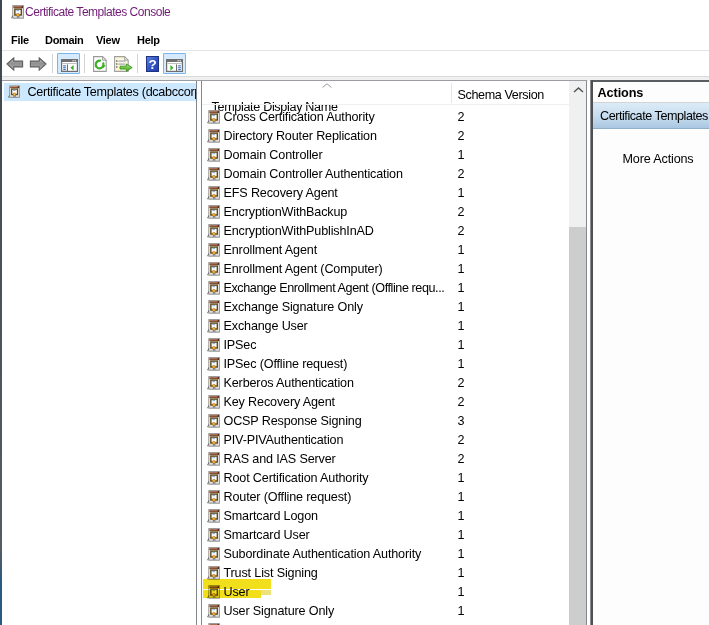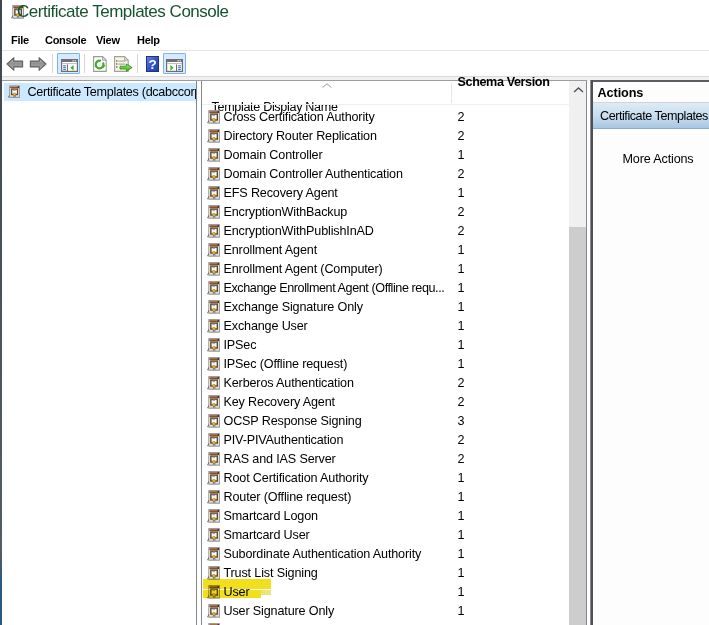--- a/index.html
+++ b/index.html
@@ -3,42 +3,42 @@
 <style>
 * { margin:0; padding:0; box-sizing:border-box; }
 html,body { width:709px; height:625px; overflow:hidden; background:#fff;
   font-family:"Liberation Sans", sans-serif; }
 #win { position:absolute; left:0; top:0; width:709px; height:625px; overflow:hidden; background:#fff; }
 .abs { position:absolute; }
 
 #lborder { position:absolute; left:0; top:0; width:2px; height:625px;
   background:linear-gradient(180deg,#3e4750 0%,#4d545b 55%,#555c64 88%,#2b5a81 93%,#2b5a81 100%); }
 
-#titletext { position:absolute; left:17px; top:5px; height:14px; line-height:14px;
-  font-size:17px; letter-spacing:-0.48px; color:#14532d; }
+#titletext { position:absolute; left:25px; top:5px; height:14px; line-height:14px;
+  font-size:12px; letter-spacing:-0.48px; color:#701a75; }
 
 .menu { position:absolute; top:33px; height:14px; line-height:14px; font-size:11px; letter-spacing:-0.3px; color:#000;font-weight:bold; }
 
 #tbtop { position:absolute; left:2px; top:50px; width:707px; height:1px; background:#e4e4e4; }
 #tbbot { position:absolute; left:2px; top:76px; width:707px; height:1px; background:#d9d9d9; }
 #tbgap { position:absolute; left:2px; top:77px; width:707px; height:4px; background:#f0f0f0; }
 .tsep { position:absolute; top:54px; width:1px; height:19px; background:#d4d4d4; }
 .tbtn { position:absolute; top:52.5px; width:23px; height:21px; background:#d6eafd; border:1px solid #7cb4ec; border-radius:1px; }
 
 #ctop { position:absolute; left:2px; top:80px; width:585px; height:1px; background:#9a9ea2; }
 
 #treesel { position:absolute; left:4px; top:83px; width:192px; height:18px; background:#cce8ff; }
 #treetext { position:absolute; left:27.5px; top:85px; height:14px; line-height:14px; font-size:12.6px;
   letter-spacing:-0.3px; white-space:nowrap; width:168.5px; overflow:hidden; }
 #treeborder { position:absolute; left:196px; top:81px; width:1px; height:544px; background:#828790; }
 #listborderL { position:absolute; left:201px; top:81px; width:1px; height:544px; background:#828790; }
 #listborderR { position:absolute; left:586px; top:81px; width:1px; height:544px; background:#828790; }
 
 #hdr1 { position:absolute; left:211.5px; top:100px; height:14px; line-height:14px; font-size:12.6px; letter-spacing:-0.33px; }
-#hdr2 { position:absolute; left:457.5px; top:75px; height:14px; line-height:14px; font-size:12.6px; letter-spacing:-0.38px;font-weight:bold; }
+#hdr2 { position:absolute; left:457.5px; top:88px; height:14px; line-height:14px; font-size:12.6px; letter-spacing:-0.38px; }
 #hdrsep { position:absolute; left:450.5px; top:83px; width:1px; height:20px; background:#e6e6e6; }
 #hdrline { position:absolute; left:202px; top:104px; width:367px; height:1px; background:#efefef; }
 
 .lrow { position:absolute; left:202px; width:367px; height:19px; }
 .lname { position:absolute; left:21.5px; top:2.5px; height:14px; line-height:14px; font-size:12.6px; letter-spacing:-0.15px; white-space:nowrap; }
 .lver { position:absolute; left:255.5px; top:2.5px; height:14px; line-height:14px; font-size:12.6px; }
 .lname.narrow { letter-spacing:-0.42px; }
 
 #sb { position:absolute; left:569px; top:81px; width:17px; height:544px; background:#f0f0f0; }
 #sbthumb { position:absolute; left:569px; top:227px; width:17px; height:398px; background:#cdcdcd; }
@@ -98,21 +98,21 @@
 <rect x="3.85" y="4.1" width="6.5" height="5.9" fill="#fdfdfd" stroke="#5d4b1d" stroke-width="1.45"></rect>
 <rect x="5.35" y="5.35" width="2.8" height="0.75" fill="#5b84db"></rect>
 <path d="M5.95 10.5 l0.95 0 0 2.45 -0.5 -0.62 -0.45 0.62 z" fill="#2f63cb"></path>
 <path d="M7.35 10.5 l0.95 0 0 2.45 -0.5 -0.62 -0.45 0.62 z" fill="#2f63cb"></path>
 <circle cx="6.9" cy="9.85" r="1.6" fill="#eaa22a" stroke="#9e6c18" stroke-width="0.5"></circle>
 <circle cx="6.9" cy="9.85" r="0.55" fill="#f5c863"></circle>
 </svg>
   <div id="titletext">Certificate Templates Console</div>
 
   <div class="menu" style="left:11px">File</div>
-  <div class="menu" style="left:45px">Console</div>
+  <div class="menu" style="left:45px">Domain</div>
   <div class="menu" style="left:96px">View</div>
   <div class="menu" style="left:137px">Help</div>
 
   <div id="tbtop"></div>
   <svg class="abs" style="left:5.5px;top:57px" width="18" height="14" viewBox="0 0 18 14">
     <path d="M1 7 L7.8 0.9 L7.8 4.1 L16.6 4.1 L16.6 9.9 L7.8 9.9 L7.8 13.1 Z" fill="url(#gArrow)" stroke="#5f5f5f" stroke-width="1.1"></path>
   </svg>
   <svg class="abs" style="left:28.5px;top:57px" width="18" height="14" viewBox="0 0 18 14">
     <path d="M17 7 L10.2 0.9 L10.2 4.1 L1.4 4.1 L1.4 9.9 L10.2 9.9 L10.2 13.1 Z" fill="url(#gArrow)" stroke="#5f5f5f" stroke-width="1.1"></path>
   </svg>

